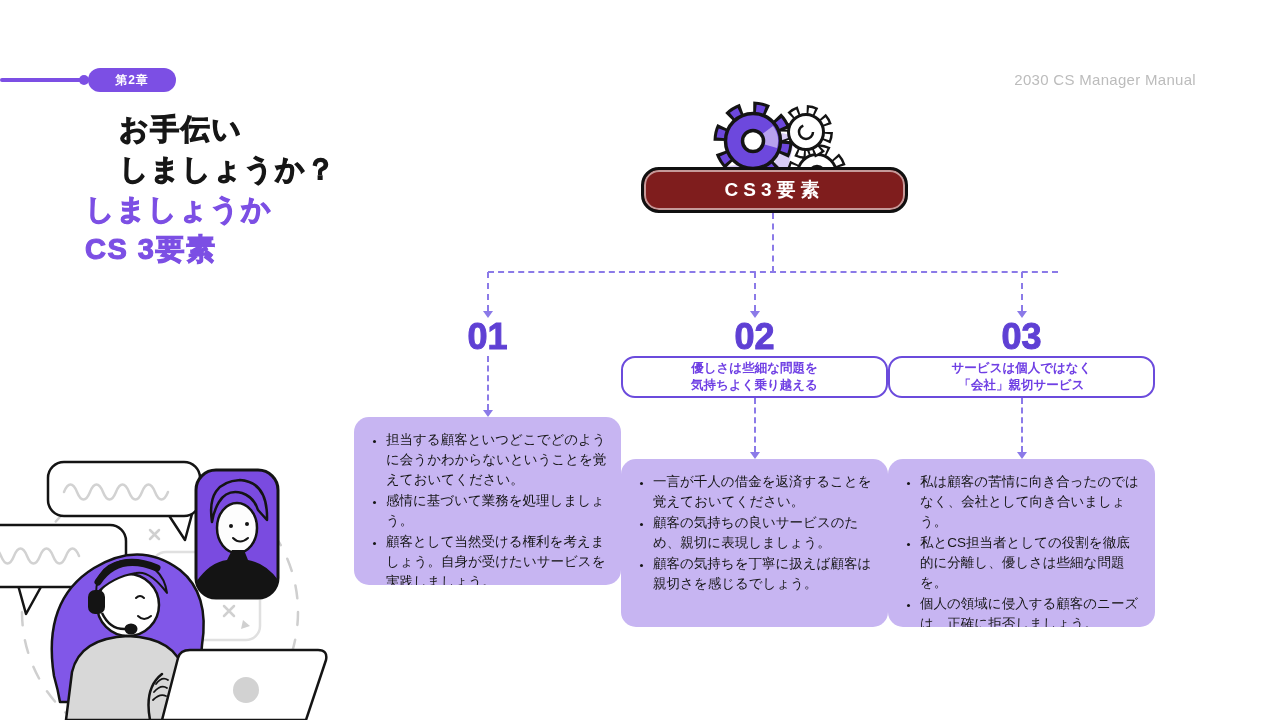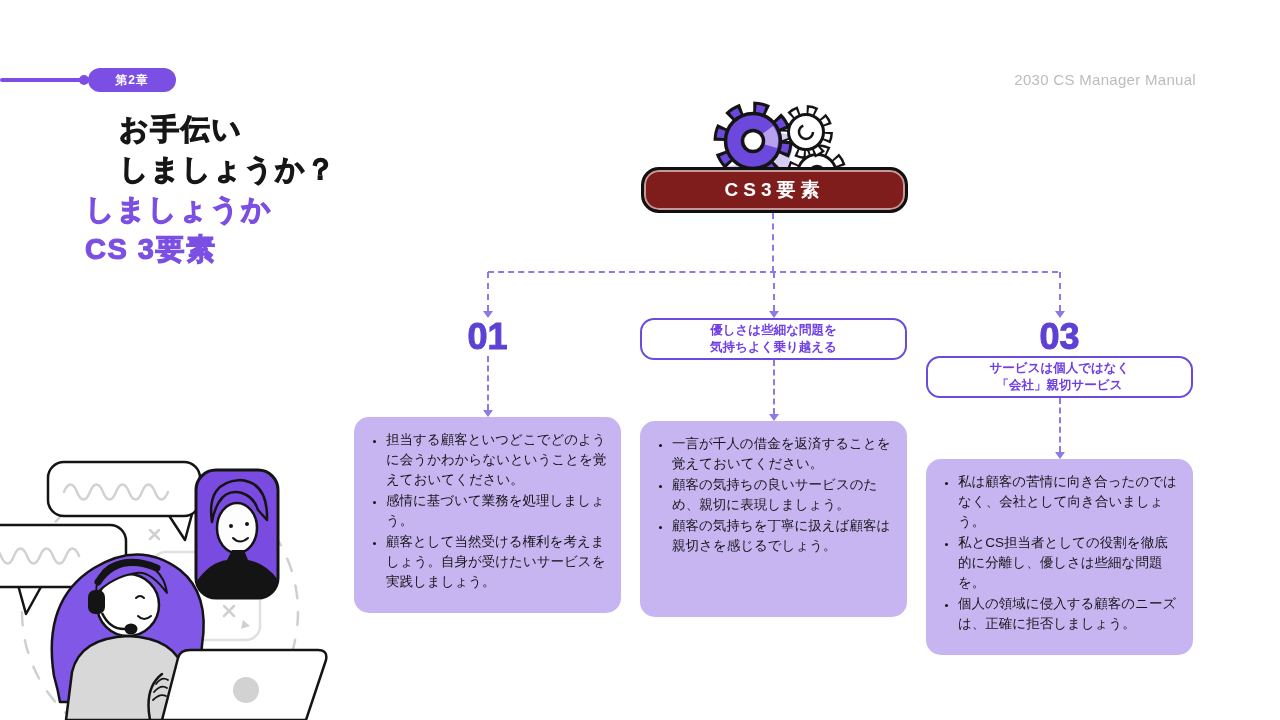--- a/index.html
+++ b/index.html
@@ -28,35 +28,35 @@
     position:absolute;left:641px;top:167px;width:267px;height:46px;box-sizing:border-box;
     background:#7f1d1d;border:3px solid #101010;border-radius:18px;
     box-shadow:inset 0 0 0 2px rgba(255,255,255,.55);
     color:#ffffff;display:flex;align-items:center;justify-content:center;
     font-size:19px;font-weight:800;letter-spacing:5px;
   }
   
   .center-stub{position:absolute;left:772px;top:213px;height:59px;width:0;border-left:2px dashed var(--line,#8b7ae8);}
   .h-line{position:absolute;left:488px;top:271px;width:570px;height:0;border-top:2px dashed var(--line,#8b7ae8);}
   
-  .columns{position:absolute;left:354px;top:272px;width:839px;display:flex;gap:19px;}
+  .columns{position:absolute;left:354px;top:272px;width:839px;display:flex;}
   .column{width:267px;display:flex;flex-direction:column;}
   .stub{height:46px;display:flex;flex-direction:column;align-items:center;}
   .stub.stub2{height:61px;}
   .stub .vline{flex:1;width:0;border-left:2px dashed var(--line,#8b7ae8);}
   .arrow-head{width:0;height:0;border-left:5px solid transparent;border-right:5px solid transparent;border-top:7px solid var(--line,#8b7ae8);}
   .num{height:38px;line-height:37px;font-size:36px;font-weight:900;text-align:center;color:var(--deep,#5f40d4);-webkit-text-stroke:1px var(--deep,#5f40d4);}
   .title-box{
     height:42px;box-sizing:border-box;background:#fff;
     border:2.5px solid var(--border,#6b4bdc);border-radius:14px;
     display:flex;flex-direction:column;align-items:center;justify-content:center;
     color:var(--titletext,#6f3fe4);font-size:12.5px;font-weight:700;line-height:1.35;text-align:center;
   }
   .content-box{
-    height:196px;box-sizing:border-box;background:var(--lightbox,#c7b5f2);
+    height:168px;box-sizing:border-box;background:var(--lightbox,#c7b5f2);
     border-radius:15px;padding:13px 12px 8px 16px;overflow:hidden;
   }
   .content-box ul{margin:0;padding-left:16px;}
   .content-box li{font-size:13.5px;line-height:20px;color:#161616;margin:0 0 1px 0;}
   .content-box li::marker{color:#161616;font-size:11px;}
   
   .illus{position:absolute;left:0;top:440px;width:335px;height:280px;}
 </style>
 </head>
 <body>
@@ -122,20 +122,21 @@
           <li>感情に基づいて業務を処理しましょう。</li>
           <li>顧客として当然受ける権利を考えましょう。自身が受けたいサービスを実践しましょう。</li>
         </ul>
       </div>
     </div>
     <div class="column">
       <div class="stub">
         <div class="vline"></div>
         <div class="arrow-head"></div>
       </div>
+      <div class="num">02</div>
       <div class="title-box">
         <div>優しさは些細な問題を</div>
         <div>気持ちよく乗り越える</div>
       </div>
       <div class="stub stub2">
         <div class="vline"></div>
         <div class="arrow-head"></div>
       </div>
       <div class="content-box">
         <ul>

